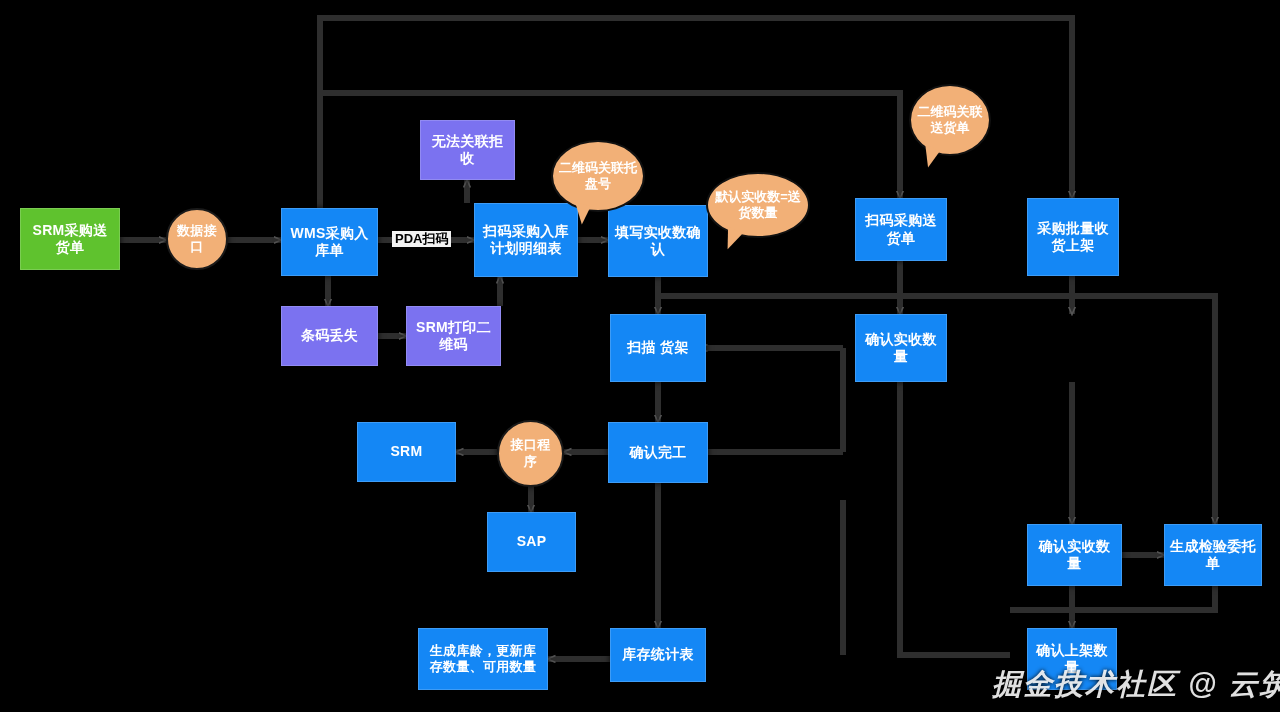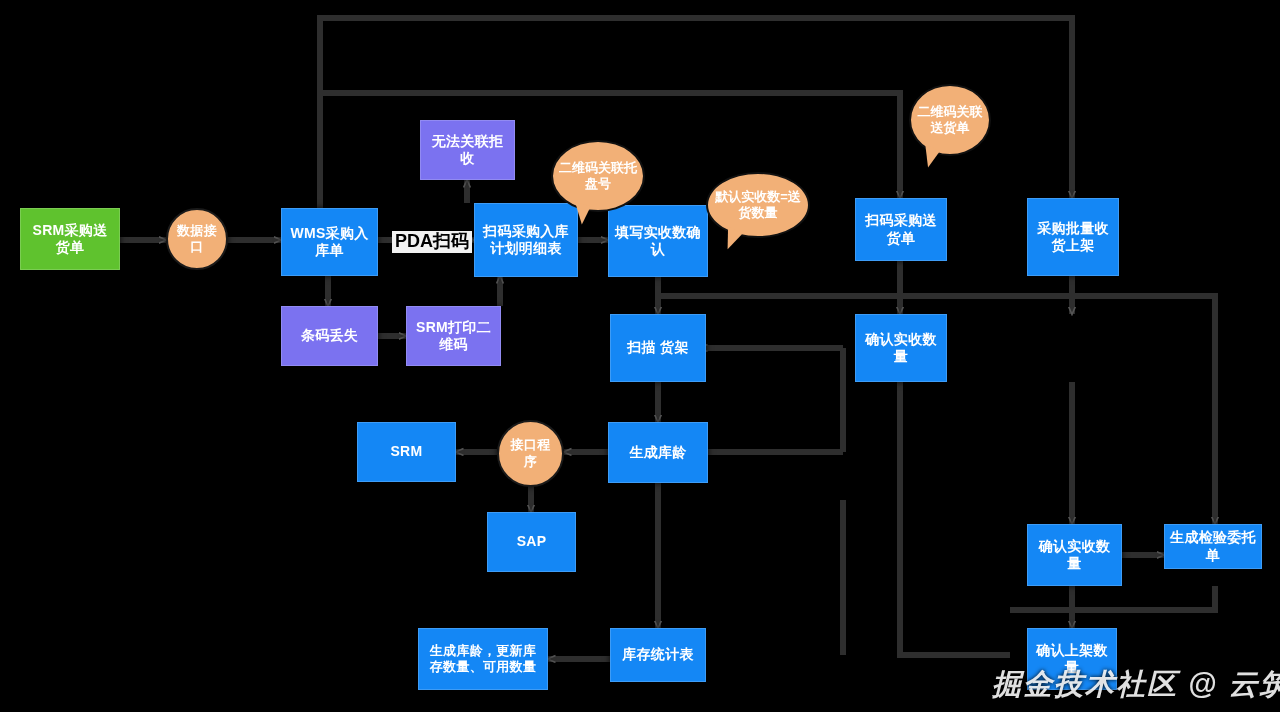--- a/index.html
+++ b/index.html
@@ -66,21 +66,21 @@
     width:0;height:0;
     border-left:11px solid transparent;
     border-right:5px solid transparent;
     border-top:20px solid #f2b077;
   }
   .edge-label{
     position:absolute;
     background:#f2f2f2;
     color:#000;
     font-weight:bold;
-    font-size:18px;
+    font-size:13px;
     padding:1px 3px;
     white-space:nowrap;
     line-height:1.1;
   }
   .watermark{
     position:absolute;
     color:rgba(255,255,255,0.88);
     font-size:29px;
     font-weight:bold;
     letter-spacing:2px;
@@ -184,27 +184,27 @@
 
   <div class="node blue" style="left:610px;top:314px;width:96px;height:68px;">扫描 货架</div>
 
   <div class="node blue" style="left:855px;top:314px;width:92px;height:68px;">确认实收数量</div>
 
 
   <div class="node blue" style="left:357px;top:422px;width:99px;height:60px;">SRM</div>
 
   <div class="node circle" style="left:497px;top:420px;width:67px;height:67px;">接口程序</div>
 
-  <div class="node blue" style="left:608px;top:422px;width:100px;height:61px;">生成库龄</div>
+  <div class="node blue" style="left:608px;top:422px;width:100px;height:61px;">确认完工</div>
 
   <div class="node blue" style="left:487px;top:512px;width:89px;height:60px;">SAP</div>
 
   <div class="node blue" style="left:1027px;top:524px;width:95px;height:62px;">确认实收数量</div>
 
-  <div class="node blue" style="left:1164px;top:524px;width:98px;height:45px;text-align:center;">生成检验委托单</div>
+  <div class="node blue" style="left:1164px;top:524px;width:98px;height:62px;text-align:center;">生成检验委托单</div>
 
   <div class="node blue" style="left:418px;top:628px;width:130px;height:62px;font-size:13px;">生成库龄，更新库存数量、可用数量</div>
 
   <div class="node blue" style="left:610px;top:628px;width:96px;height:54px;">库存统计表</div>
 
   <div class="node blue" style="left:1027px;top:628px;width:90px;height:62px;">确认上架数量</div>
 
   <div class="bubble" style="left:551px;top:140px;width:94px;height:72px;">
     <span>二维码关联托盘号</span>
     <span class="tail" style="left:20px;bottom:-14px;transform:rotate(12deg);"></span>

